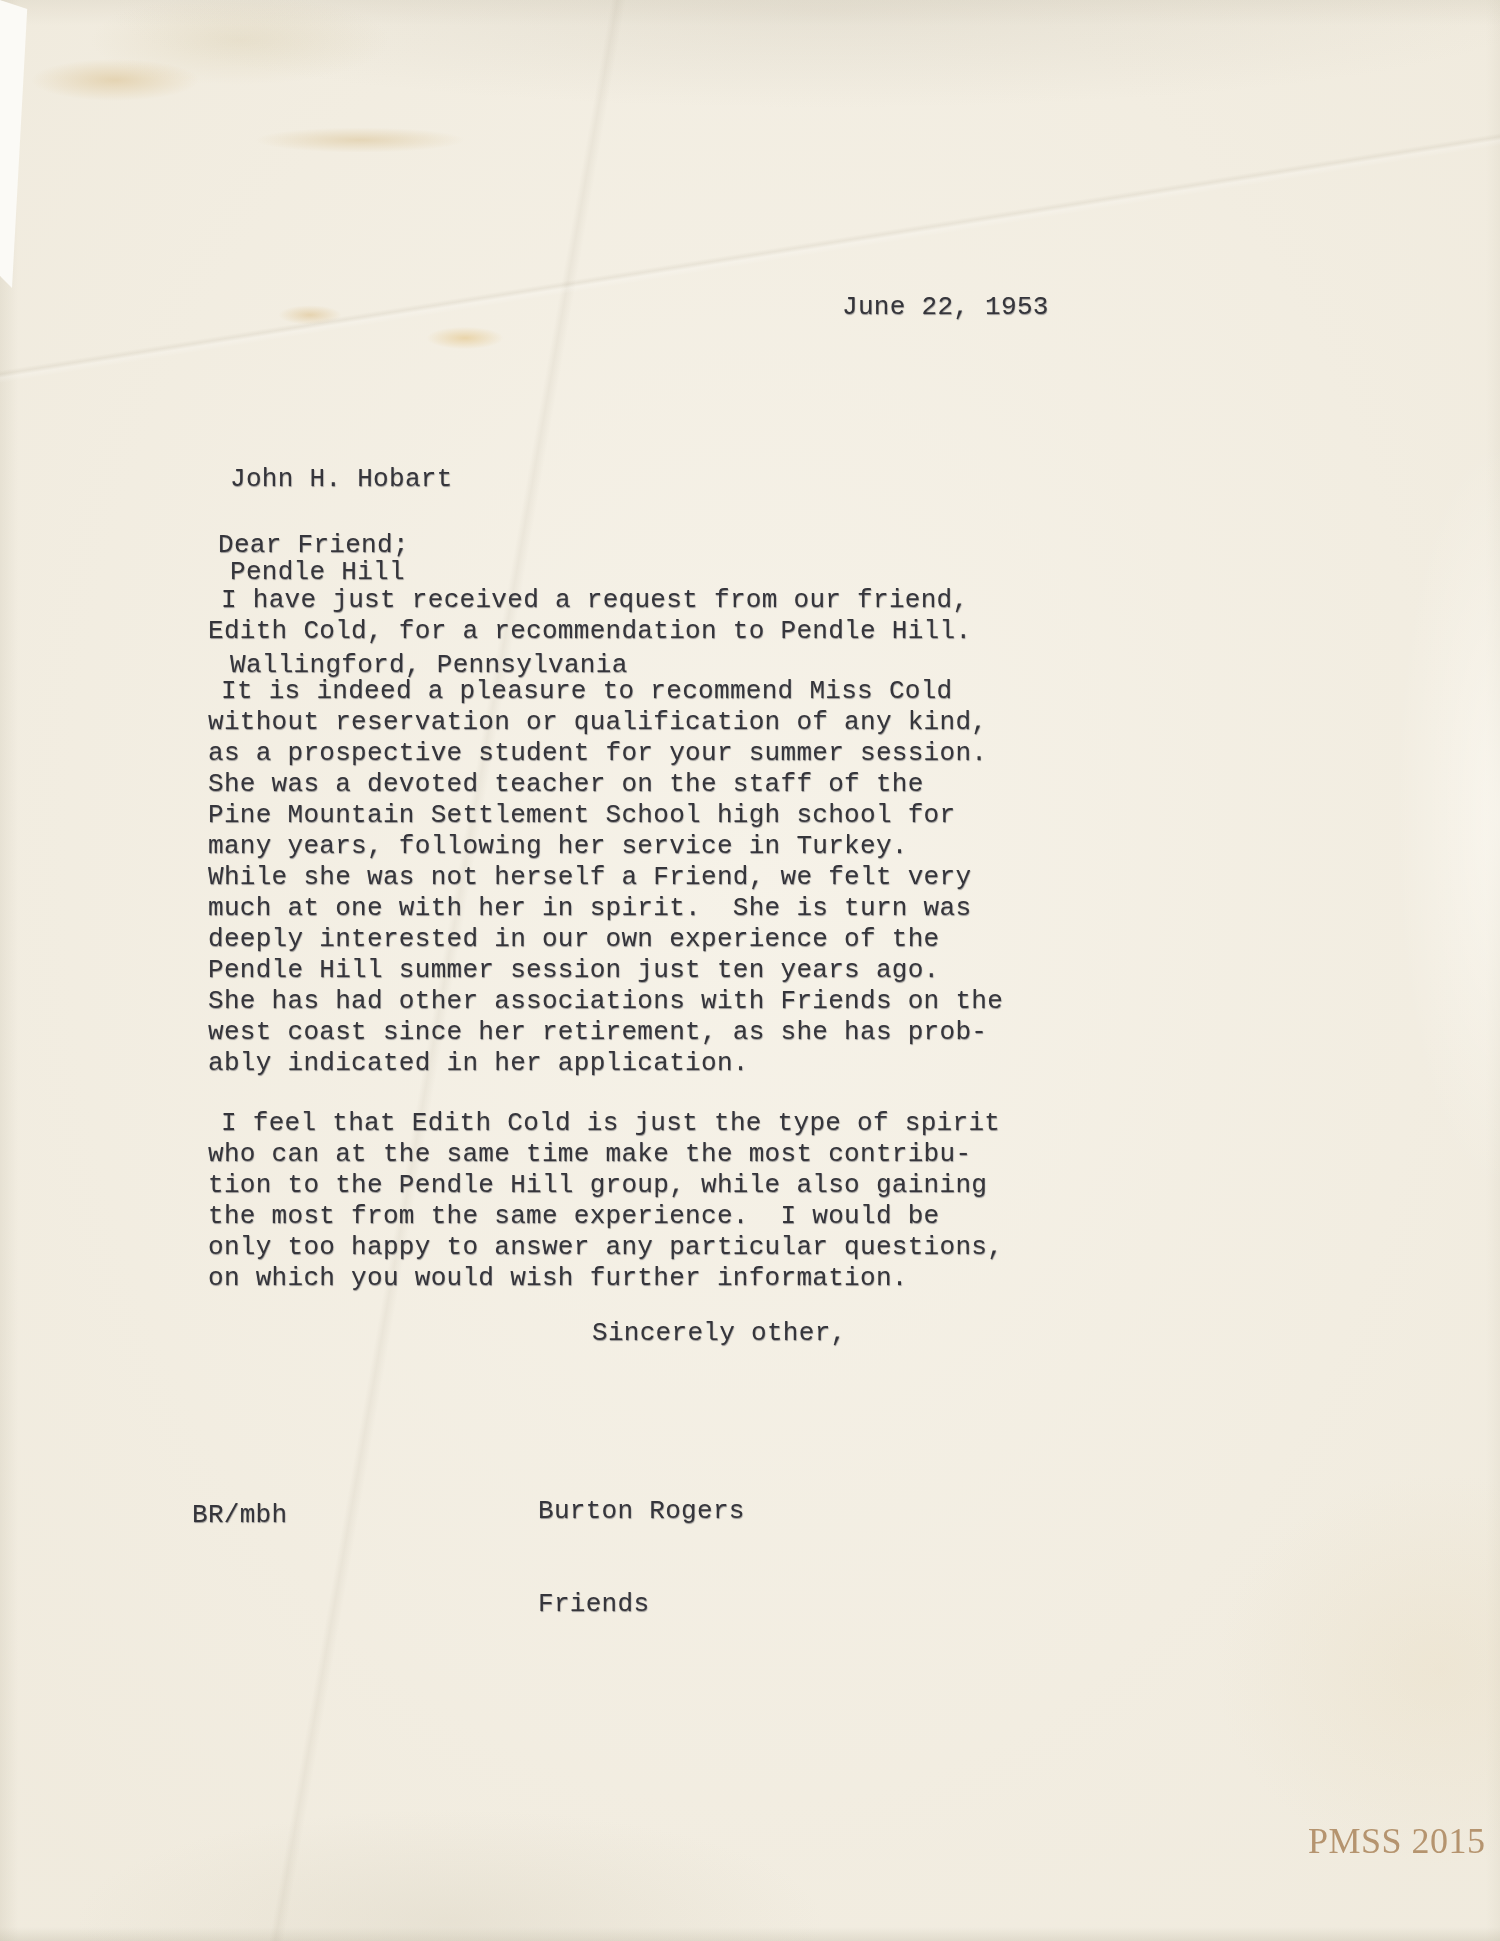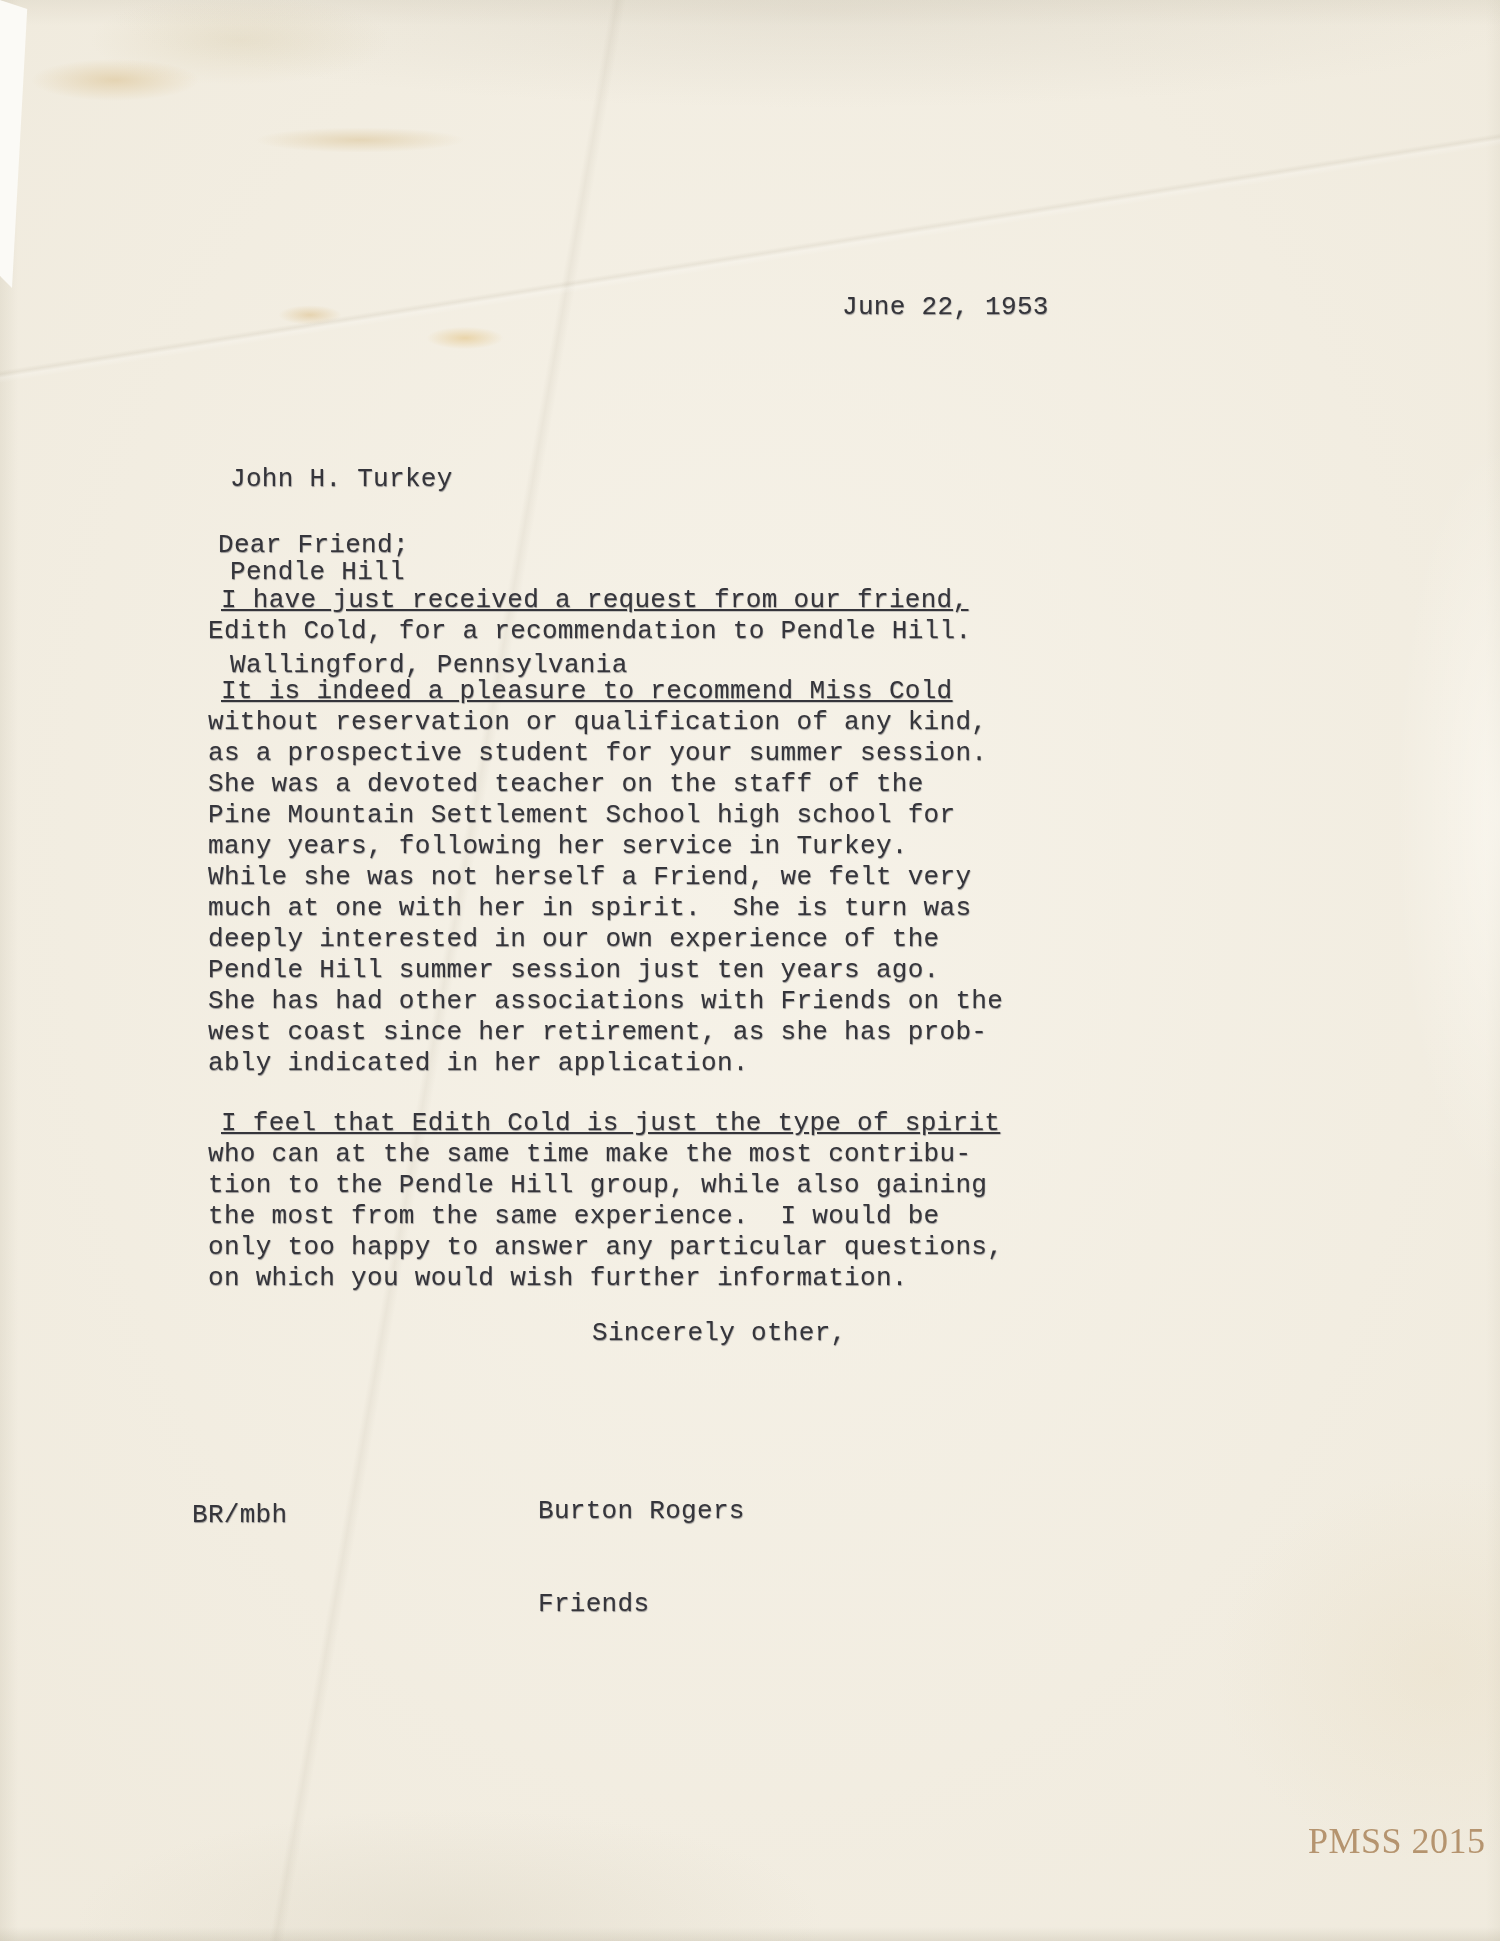--- a/index.html
+++ b/index.html
@@ -64,21 +64,21 @@
     line-height: 31px;
     letter-spacing: 0.3px;
     white-space: pre;
     text-shadow: 0.5px 0.5px 0.9px rgba(53,53,60,0.48);
   }
   .date-line       { left: 842px;  top: 292px; text-align: right; }
   .recipient-block { left: 230px;  top: 402px; }
   .salutation-line { left: 218px;  top: 530px; }
   .letter-body     { left: 208px;  top: 585px; width: 840px; }
   .para            { margin: 0 0 29px 0; }
-  .para > .line:first-child { padding-left: 13px; text-decoration: underline; }
+  .para > .line:first-child { padding-left: 13px; }
   .closing-line    { left: 592px;  top: 1318px; }
   .signature-block { left: 538px;  top: 1434px; }
   .initials-line   { left: 192px;  top: 1500px; }
   .watermark {
     position: absolute;
     z-index: 2;
     left: 1308px; top: 1820px;
     font-family: "Liberation Serif", "DejaVu Serif", serif;
     font-size: 36px;
     letter-spacing: 0.5px;
@@ -89,21 +89,21 @@
 </head>
 <body>
 
 <div class="paper">
 
   <div class="fold-sliver"></div>
 
   <div class="typed date-line">June 22, 1953</div>
 
   <div class="typed recipient-block">
-    <div class="line">John H. Turkey</div>
+    <div class="line">John H. Hobart</div>
     <div class="line">Pendle Hill</div>
     <div class="line">Wallingford, Pennsylvania</div>
   </div>
 
   <div class="typed salutation-line">Dear Friend;</div>
 
   <div class="typed letter-body"><div class="para"><div class="line">I have just received a request from our friend,</div><div class="line">Edith Cold, for a recommendation to Pendle Hill.</div></div><div class="para"><div class="line">It is indeed a pleasure to recommend Miss Cold</div><div class="line">without reservation or qualification of any kind,</div><div class="line">as a prospective student for your summer session.</div><div class="line">She was a devoted teacher on the staff of the</div><div class="line">Pine Mountain Settlement School high school for</div><div class="line">many years, following her service in Turkey.</div><div class="line">While she was not herself a Friend, we felt very</div><div class="line">much at one with her in spirit.  She is turn was</div><div class="line">deeply interested in our own experience of the</div><div class="line">Pendle Hill summer session just ten years ago.</div><div class="line">She has had other associations with Friends on the</div><div class="line">west coast since her retirement, as she has prob-</div><div class="line">ably indicated in her application.</div></div><div class="para"><div class="line">I feel that Edith Cold is just the type of spirit</div><div class="line">who can at the same time make the most contribu-</div><div class="line">tion to the Pendle Hill group, while also gaining</div><div class="line">the most from the same experience.  I would be</div><div class="line">only too happy to answer any particular questions,</div><div class="line">on which you would wish further information.</div></div></div>
 
   <div class="typed closing-line">Sincerely other,</div>
 

